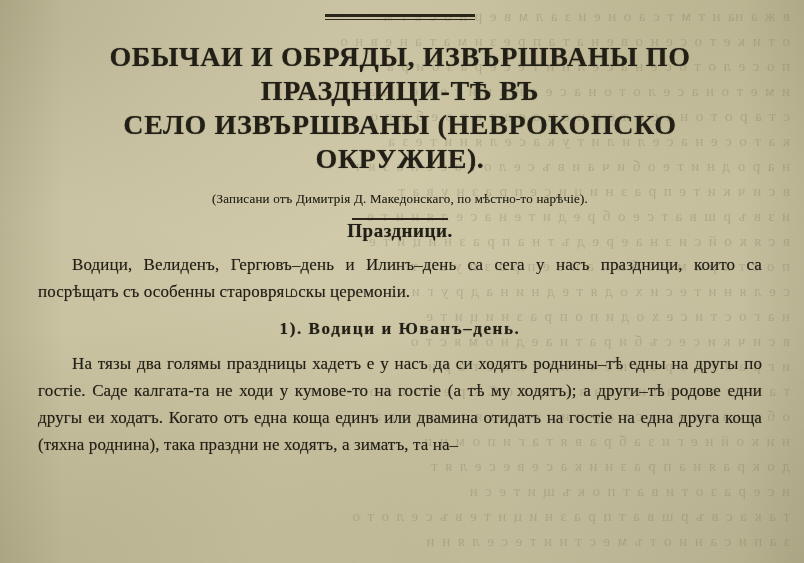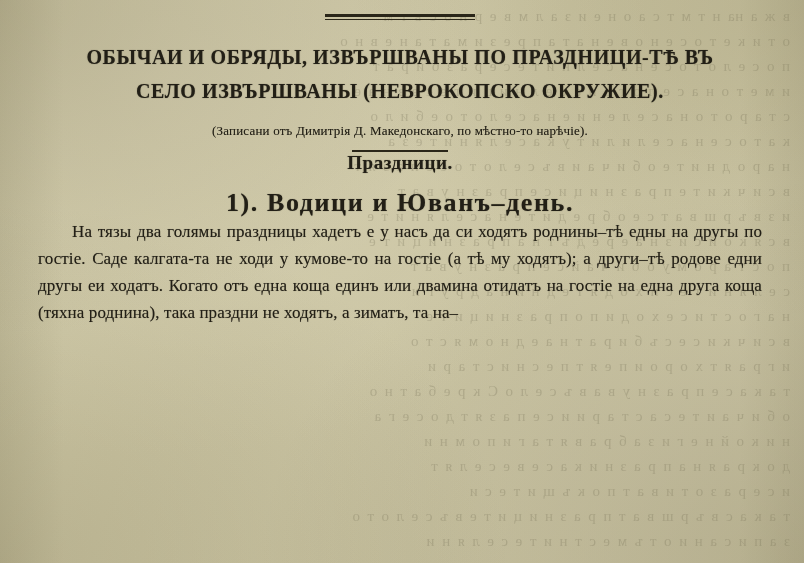--- a/index.html
+++ b/index.html
@@ -71,21 +71,21 @@
     height: 0;
     margin: 14px auto 0 auto;
     border-top: 3px solid #2a2619;
     border-bottom: 1px solid #2a2619;
     padding-bottom: 2px;
   }
 
   .title {
     text-align: center;
     font-weight: bold;
-    font-size: 20px;
+    font-size: 28px;
     line-height: 34px;
     letter-spacing: 0.6px;
     margin-top: 20px;
     text-shadow: 0 0 1px rgba(30,27,16,0.55);
   }
   .title .l2 { display: block; }
 
   .attribution {
     text-align: center;
     font-size: 13px;
@@ -105,30 +105,30 @@
     text-align: center;
     font-weight: bold;
     font-size: 19px;
     letter-spacing: 0.5px;
     text-shadow: 0 0 1px rgba(30,27,16,0.5);
   }
 
   .subsection-head {
     text-align: center;
     font-weight: bold;
-    font-size: 26px;
+    font-size: 17px;
     margin-top: 14px;
     letter-spacing: 1.6px;
     text-shadow: 0 0 1px rgba(30,27,16,0.5);
   }
 
   .para {
     font-size: 17px;
     line-height: 27px;
-    margin-top: 0;
+    margin-top: 11px;
     text-align: justify;
     letter-spacing: 0.1px;
     text-shadow: 0 0 0.7px rgba(30,27,16,0.45);
   }
   .para .indent { display: inline-block; width: 34px; }
   .para.tight { margin-top: 9px; }
 </style>
 </head>
 <body>
 
@@ -169,20 +169,23 @@
       <span>ОБЫЧАИ И ОБРЯДЫ, ИЗВЪРШВАНЫ ПО ПРАЗДНИЦИ-ТѢ ВЪ</span>
       <span class="l2">СЕЛО ИЗВЪРШВАНЫ (НЕВРОКОПСКО ОКРУЖИЕ).</span>
     </div>
 
     <div class="attribution">(Записани отъ Димитрія Д. Македонскаго, по мѣстно-то нарѣчіе).</div>
 
     <div class="rule-small"></div>
 
     <div class="section-head">Праздници.</div>
 
+    <div class="para tight">
+      <span class="indent"></span><span>Водици, Велиденъ, Гергювъ–день и Илинъ–день са сега у насъ праздници, които са посрѣщатъ съ особенны старовряமскы церемоніи.</span>
+    </div>
 
     <div class="subsection-head">1). Водици и Юванъ–день.</div>
 
     <div class="para">
       <span class="indent"></span><span>На тязы два голямы праздницы хадетъ е у насъ да си ходятъ роднины–тѣ едны на другы по гостіе. Саде калгата-та не ходи у кумове-то на гостіе (а тѣ му ходятъ); а други–тѣ родове едни другы еи ходатъ. Когато отъ една коща единъ или двамина отидатъ на гостіе на една друга коща (тяхна роднина), така праздни не ходятъ, а зиматъ, та на–</span>
     </div>
 
   </div>
 </div>
 

